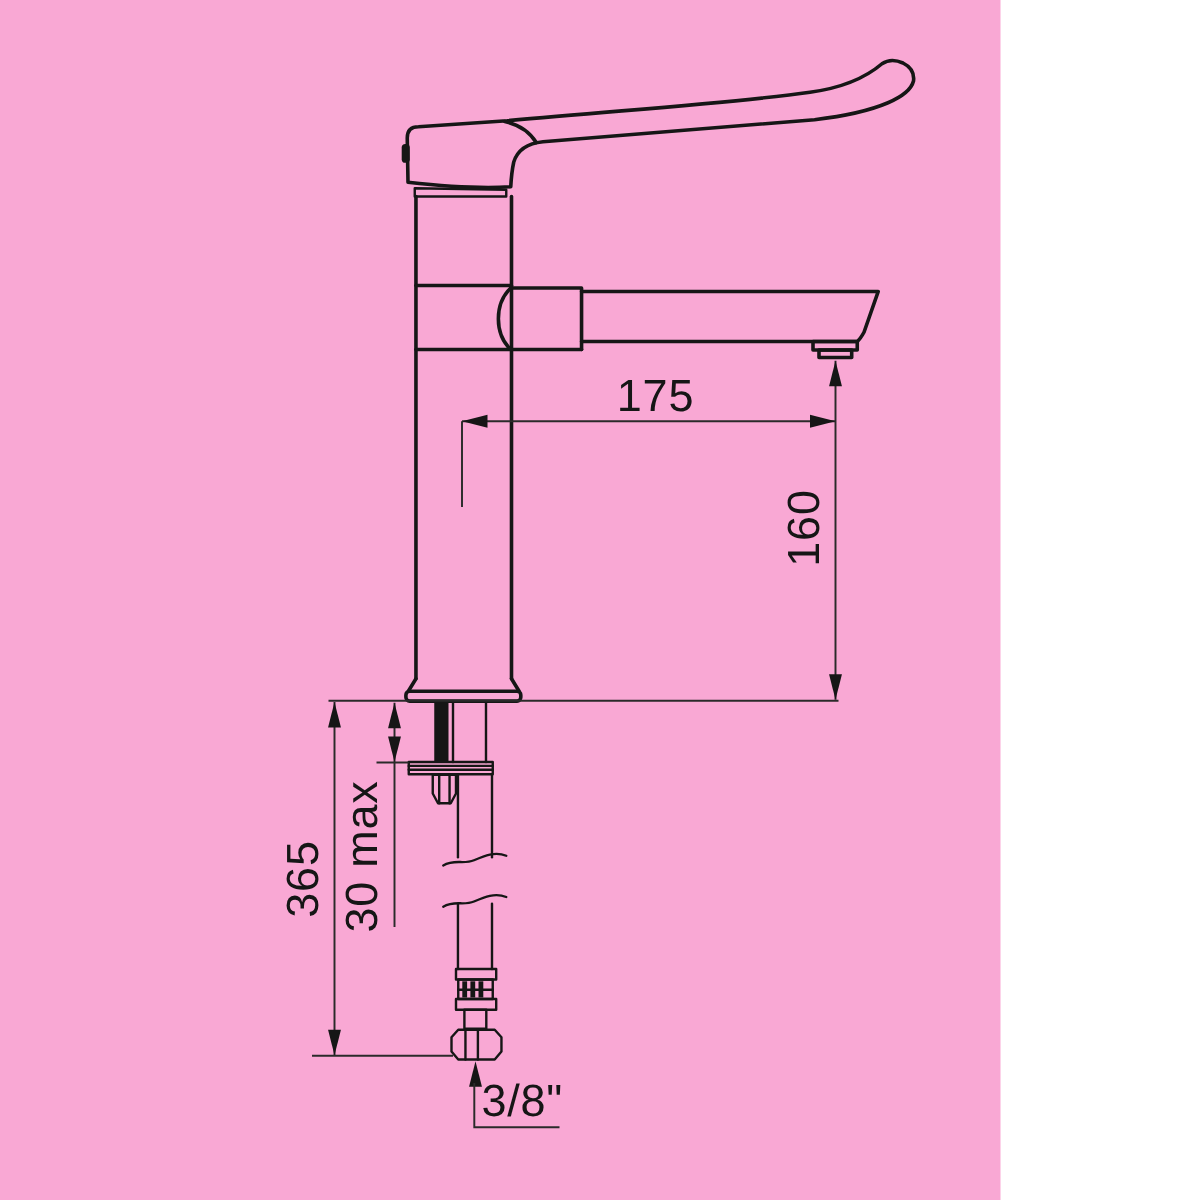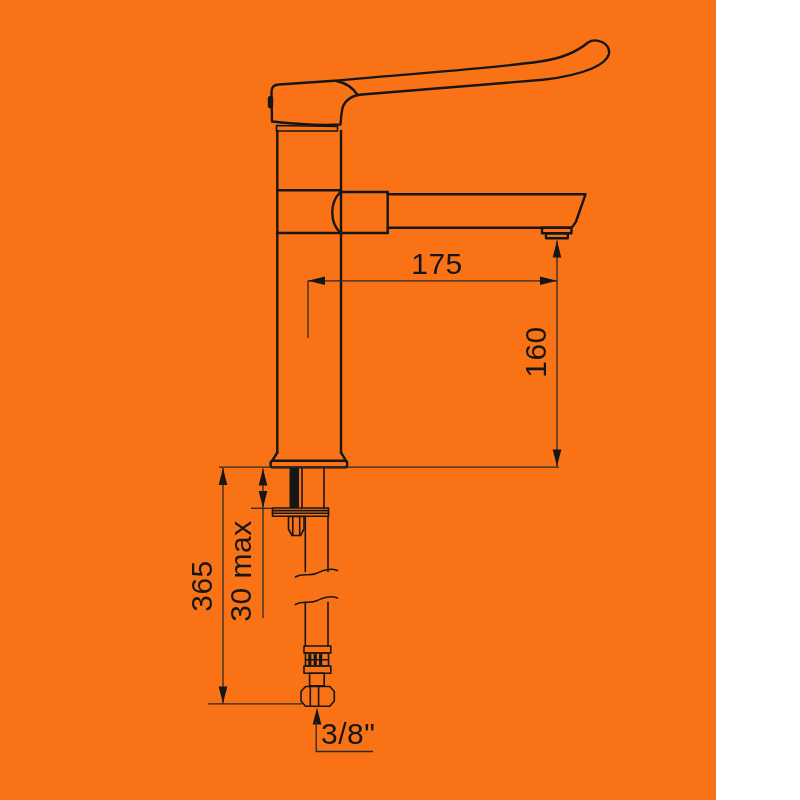--- a/index.html
+++ b/index.html
@@ -2,24 +2,25 @@
 <html><head>
 <meta charset="utf-8">
 <style>
   html, body {
     margin: 0;
     padding: 0;
     background: #ffffff;
   }
   .canvas {
     position: relative;
-    width: 716px;
+    width: 652px;
     height: 800px;
-    background: #f97316;
+    background: #f9a8d4;
     overflow: hidden;
+    padding-left: 15px;
   }
   svg {
     position: absolute;
     inset: 0;
     display: block;
   }
   .outline {
     fill: none;
     stroke: #161616;
     stroke-width: 2.4;

